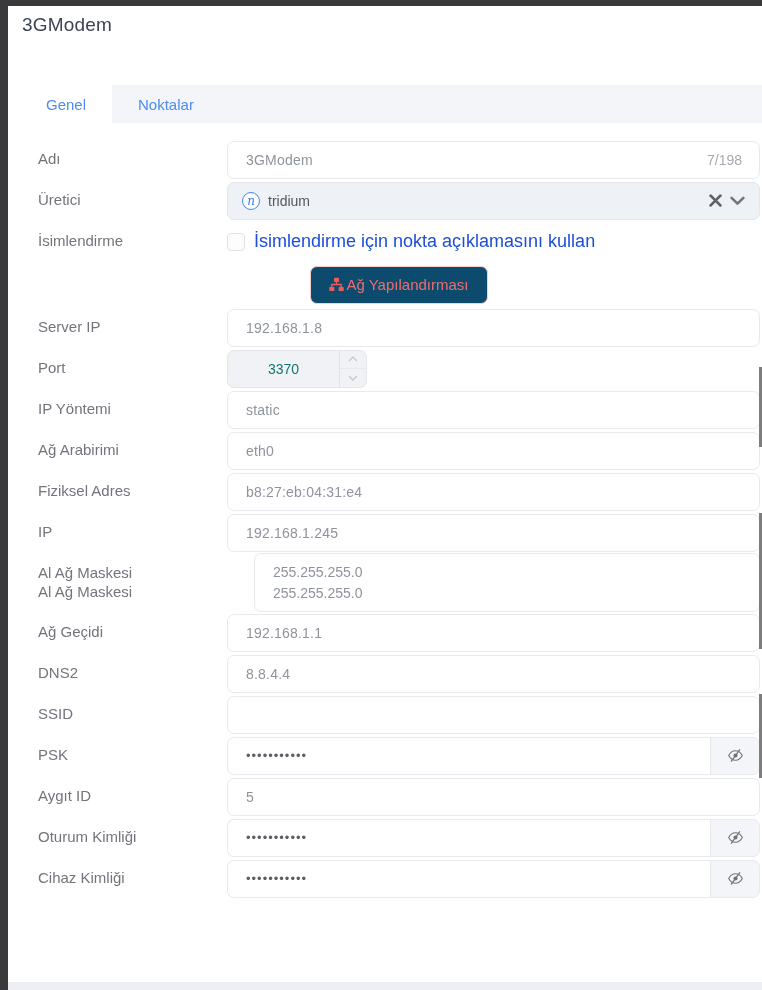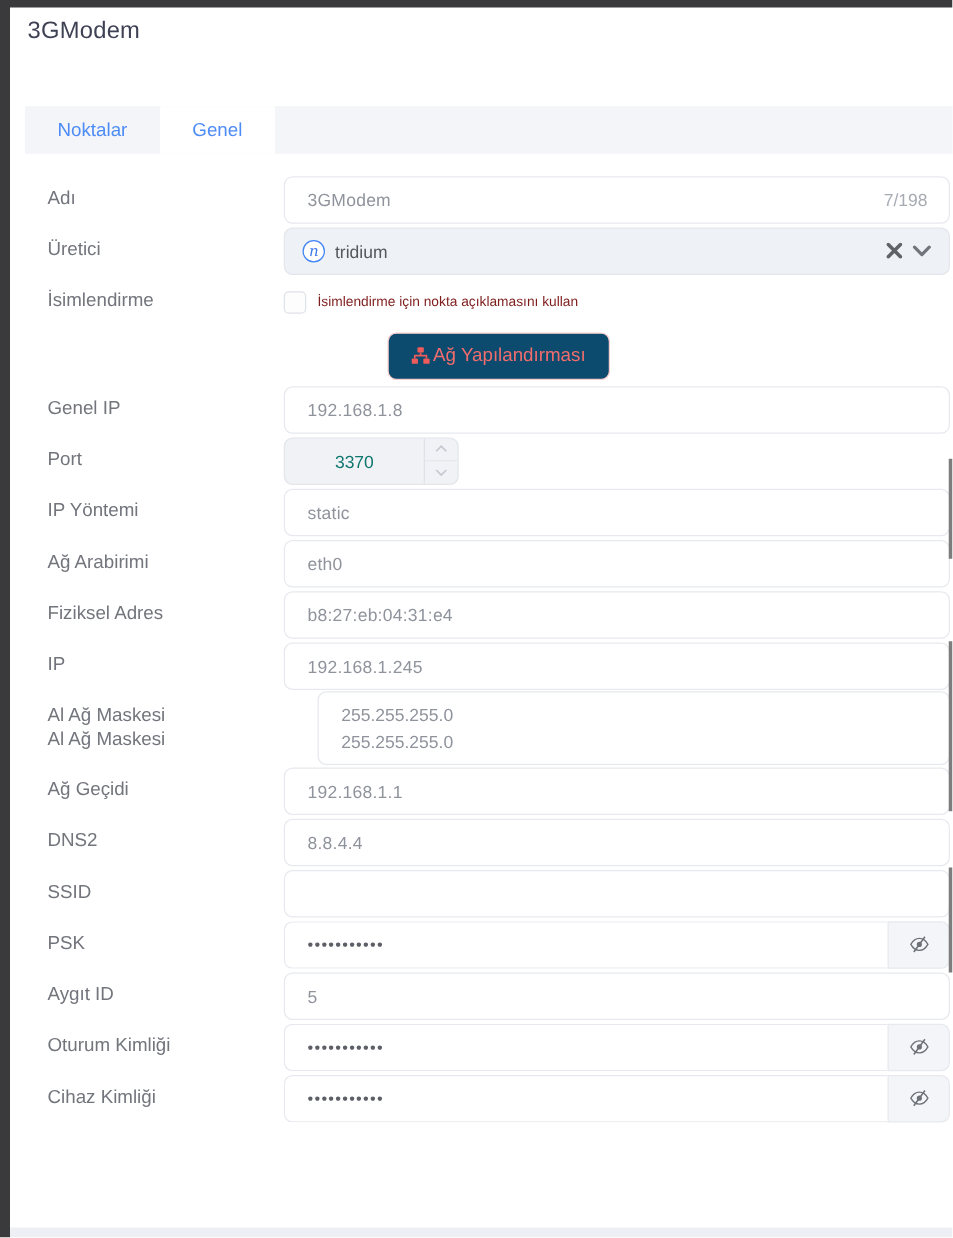--- a/index.html
+++ b/index.html
@@ -61,21 +61,21 @@
     color:#3b78e7; font-style:italic; font-family:"DejaVu Serif", serif;
     font-size:12px; line-height:1; background:#fff;
   }
   .select-icons { margin-left:auto; display:flex; align-items:center; gap:8px; color:#6e7277; }
 
   
   .checkbox {
     width:18px; height:18px; border:1px solid #dfe2e8; border-radius:4px;
     background:#fdfdfe; flex:none; cursor:pointer;
   }
-  .checkbox-label { margin-left:9px; color:#7f1d1d; font-size:11px; }
+  .checkbox-label { margin-left:9px; color:#1d4ed8; font-size:18px; }
 
   
   .button-row { display:flex; justify-content:center; align-items:center; min-height:45px; }
   .net-button {
     height:38px; display:inline-flex; align-items:center; gap:2px;
     background:#0c4a6e; border:1px solid #f7cdcd; border-radius:7px;
     color:#f16d6d; font-size:15px; padding:0 18px; cursor:pointer;
     font-family:"Liberation Sans", sans-serif;
   }
 
@@ -126,22 +126,22 @@
 <body>
 
 <div class="frame-top"></div>
 <div class="frame-left"></div>
 <div class="bottom-strip"></div>
 
 <div class="page-title">3GModem</div>
 
 <div class="card">
   <div class="tabbar">
+    <div class="tab active">Genel</div>
     <div class="tab">Noktalar</div>
-    <div class="tab active">Genel</div>
   </div>
 
   <div class="form">
 
     <div class="row">
       <div class="label">Adı</div>
       <div class="control">
         <div class="input">
             <span>3GModem</span>
           </div>
@@ -188,21 +188,21 @@
             <rect x="0.3" y="10.4" width="5.4" height="4.6" rx="1"></rect>
             <rect x="10.3" y="10.4" width="5.4" height="4.6" rx="1"></rect>
             <path d="M8 5.4 V8 M3 10.4 V8 H13 V10.4" fill="none" stroke="#ef5b5b" stroke-width="1.4"></path>
           </svg>
         </span>
         <span>Ağ Yapılandırması</span>
       </button>
     </div>
 
     <div class="row">
-      <div class="label">Genel IP</div>
+      <div class="label">Server IP</div>
       <div class="control">
         <div class="input">
             <span>192.168.1.8</span>
           </div>
       </div>
     </div>
 
     <div class="row">
       <div class="label">Port</div>
       <div class="control">

